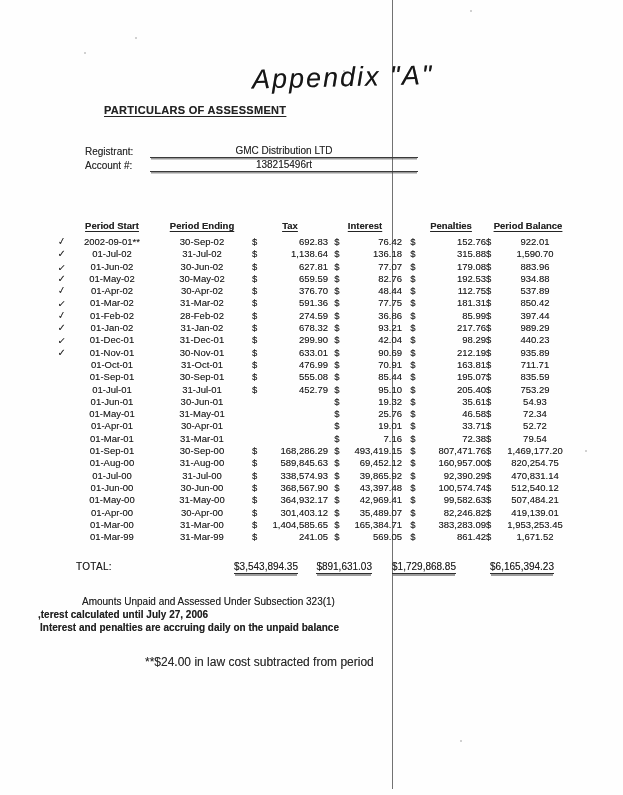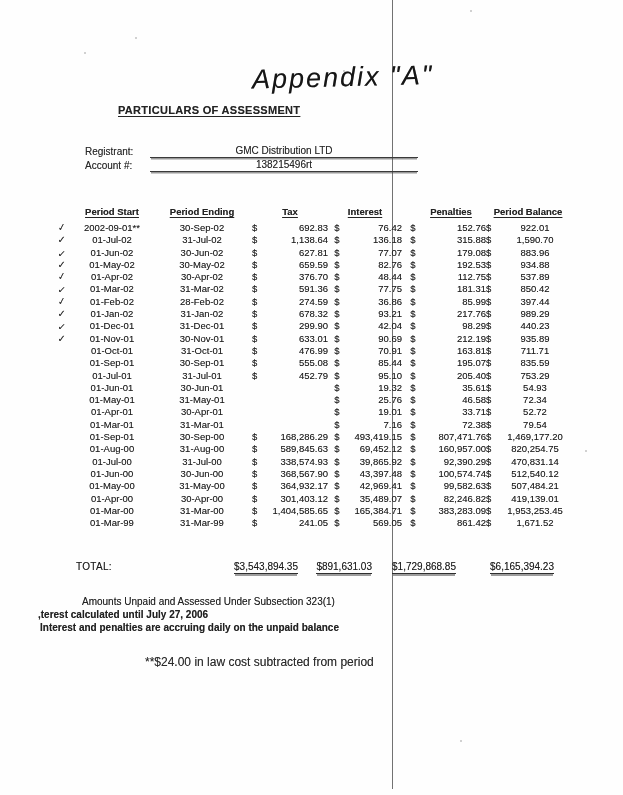--- a/index.html
+++ b/index.html
@@ -15,38 +15,38 @@
     background:#3c3c3c; opacity:.72; }
   .speck { position:absolute; width:2px; height:2px; border-radius:50%; background:#9a9a9a; opacity:.6; }
 
   
   .handwriting {
     position:absolute; left:252px; top:62px; width:200px;
     font-size:27px; font-style:italic; letter-spacing:2px;
     transform:rotate(-1.5deg); color:#161616; white-space:nowrap;
   }
   .doc-title {
-    position:absolute; left:118px; top:104px;
+    position:absolute; left:104px; top:104px;
     font-size:11px; font-weight:bold; letter-spacing:.3px;
     text-decoration:underline; text-underline-offset:2px;
     color:#242424;
   }
 
   
   .fieldlabel { position:absolute; left:85px; font-size:10px; color:#2a2a2a; }
   .fieldline {
     position:absolute; left:150px; width:268px; text-align:center;
     font-size:10px; color:#2a2a2a;
     border-bottom:1.3px solid #3a3a3a;
     box-shadow:0 2.5px 0 -1px rgba(70,70,70,.55);
     padding-bottom:1px;
   }
 
   
-  .assess-table { position:absolute; left:46px; top:206px; width:524px; font-size:9.5px; }
+  .assess-table { position:absolute; left:46px; top:220px; width:524px; font-size:9.5px; }
   .thead { display:flex; height:16px; font-weight:bold; font-size:9.5px; color:#232323; }
   .thead span u { text-decoration:underline; text-underline-offset:2px; }
   .trow { display:flex; height:12.3px; line-height:12.5px; white-space:nowrap; }
   .c { display:block; }
   .c.check { width:26px; text-align:right; padding-right:6px; font-size:10px; color:#2b2b2b; }
   .c.start { width:80px; text-align:center; }
   .c.end   { width:100px; text-align:center; }
   .c.d1 { width:14px; text-align:left; }
   .c.tax { width:62px; text-align:right; }
   .c.d2 { width:18px; text-align:center; }

